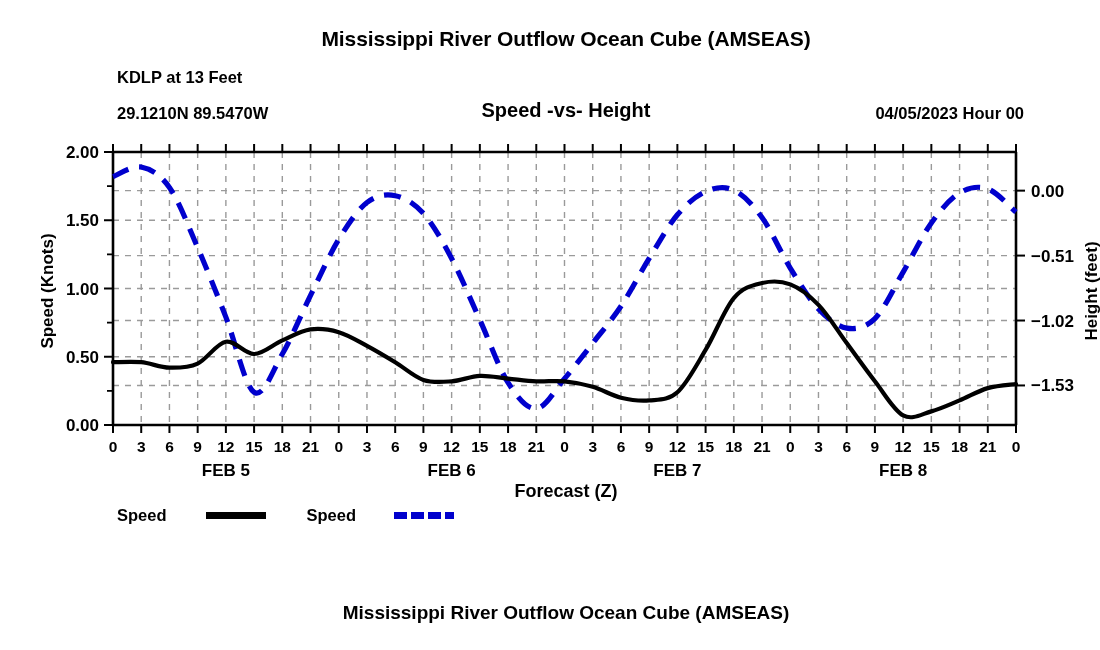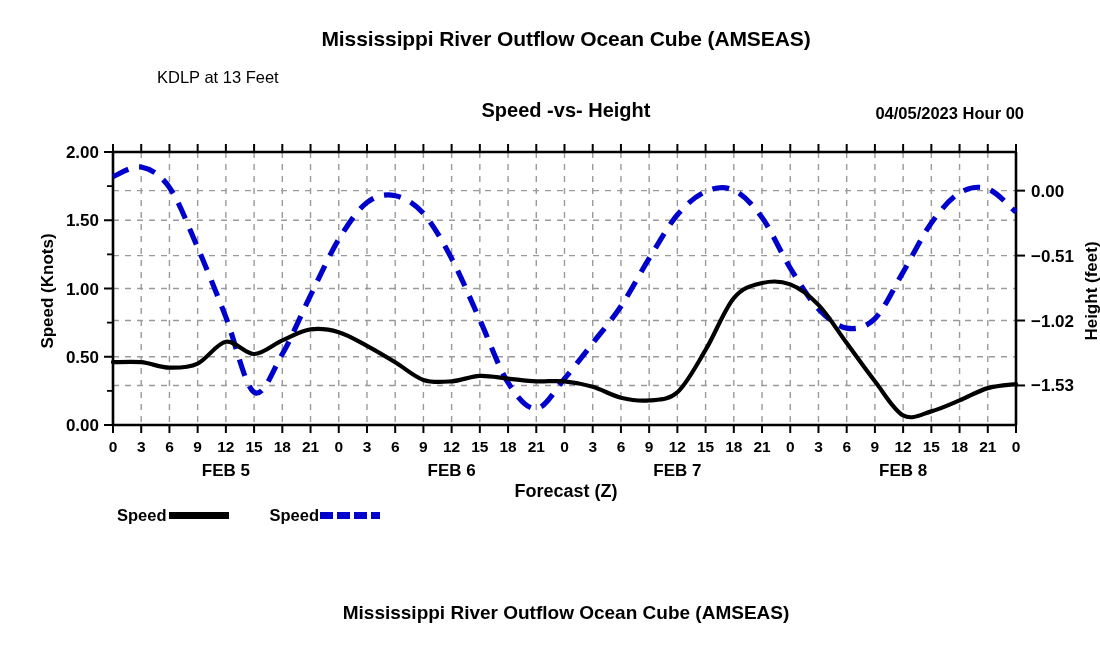--- a/index.html
+++ b/index.html
@@ -29,22 +29,21 @@
     width: 1100px;
     text-align: center;
     font-size: 21px;
     font-weight: bold;
     letter-spacing: -0.1px;
   }
   .station-line1 {
     position: absolute;
     left: 101px; top: 68px;
     font-size: 16.5px;
-    font-weight: normal;
-    margin-left: 40px;
+    font-weight: bold;
   }
   .station-line2 {
     position: absolute;
     left: 101px; top: 104px;
     font-size: 16.5px;
     font-weight: bold;
   }
   .subtitle {
     position: absolute;
     left: 0; top: 99px;
@@ -148,20 +147,21 @@
   .legend {
     position: absolute;
     left: 101px; top: 504px;
     display: flex;
     align-items: center;
     height: 22px;
   }
   .legend-item {
     display: flex;
     align-items: center;
+    gap: 37px;
   }
   .legend-text {
     font-size: 16.5px;
     font-weight: bold;
   }
   .legend-line-speed {
     width: 60px;
     height: 7px;
     background: #000000;
     margin-left: 2px;
@@ -178,20 +178,21 @@
   }
   .legend-gap { width: 41px; height: 1px; }
 </style>
 </head>
 <body>
 
 <div class="page">
 
   <div class="main-title">Mississippi River Outflow Ocean Cube (AMSEAS)</div>
   <div class="station-line1">KDLP at 13 Feet</div>
+  <div class="station-line2">29.1210N  89.5470W</div>
   <div class="subtitle">Speed -vs- Height</div>
   <div class="runtime">04/05/2023 Hour 00</div>
 
   <div class="ylabel-left">
     <span>Speed (Knots)</span>
   </div>
   <div class="ylabel-right">
     <span>Height (feet)</span>
   </div>
   <div class="xlabel">Forecast (Z)</div>

